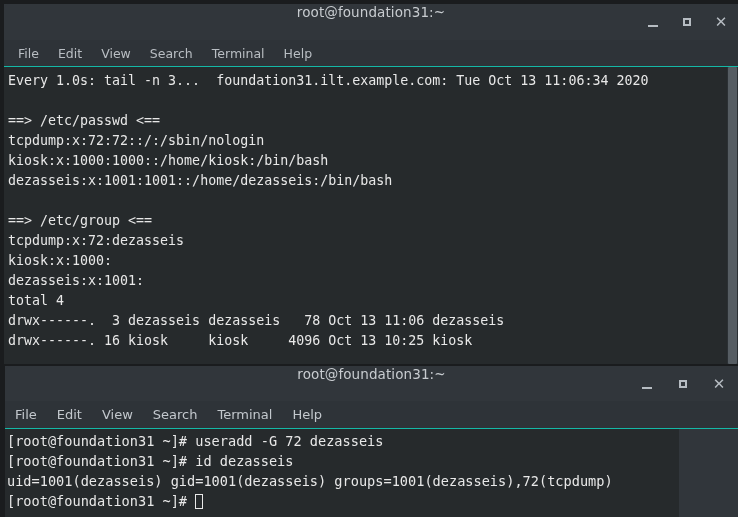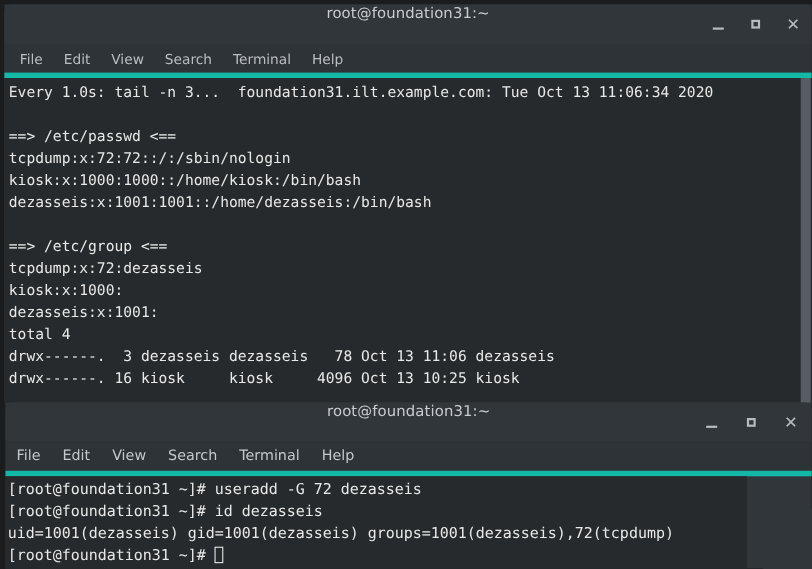--- a/index.html
+++ b/index.html
@@ -77,21 +77,21 @@
     font-family: "DejaVu Sans", sans-serif;
   }
 
   .menubar {
     height: 26px;
     background: #2e3338;
     display: flex;
     align-items: center;
     padding-left: 14px;
     gap: 19px;
-    border-bottom: 5px solid #14b8a6;
+    border-bottom: 1px solid #14b8a6;
   }
   .menu-item {
     font-family: "DejaVu Sans", sans-serif;
     font-size: 12.5px;
     color: #b9bec3;
     cursor: default;
     user-select: none;
   }
 
   .term {

